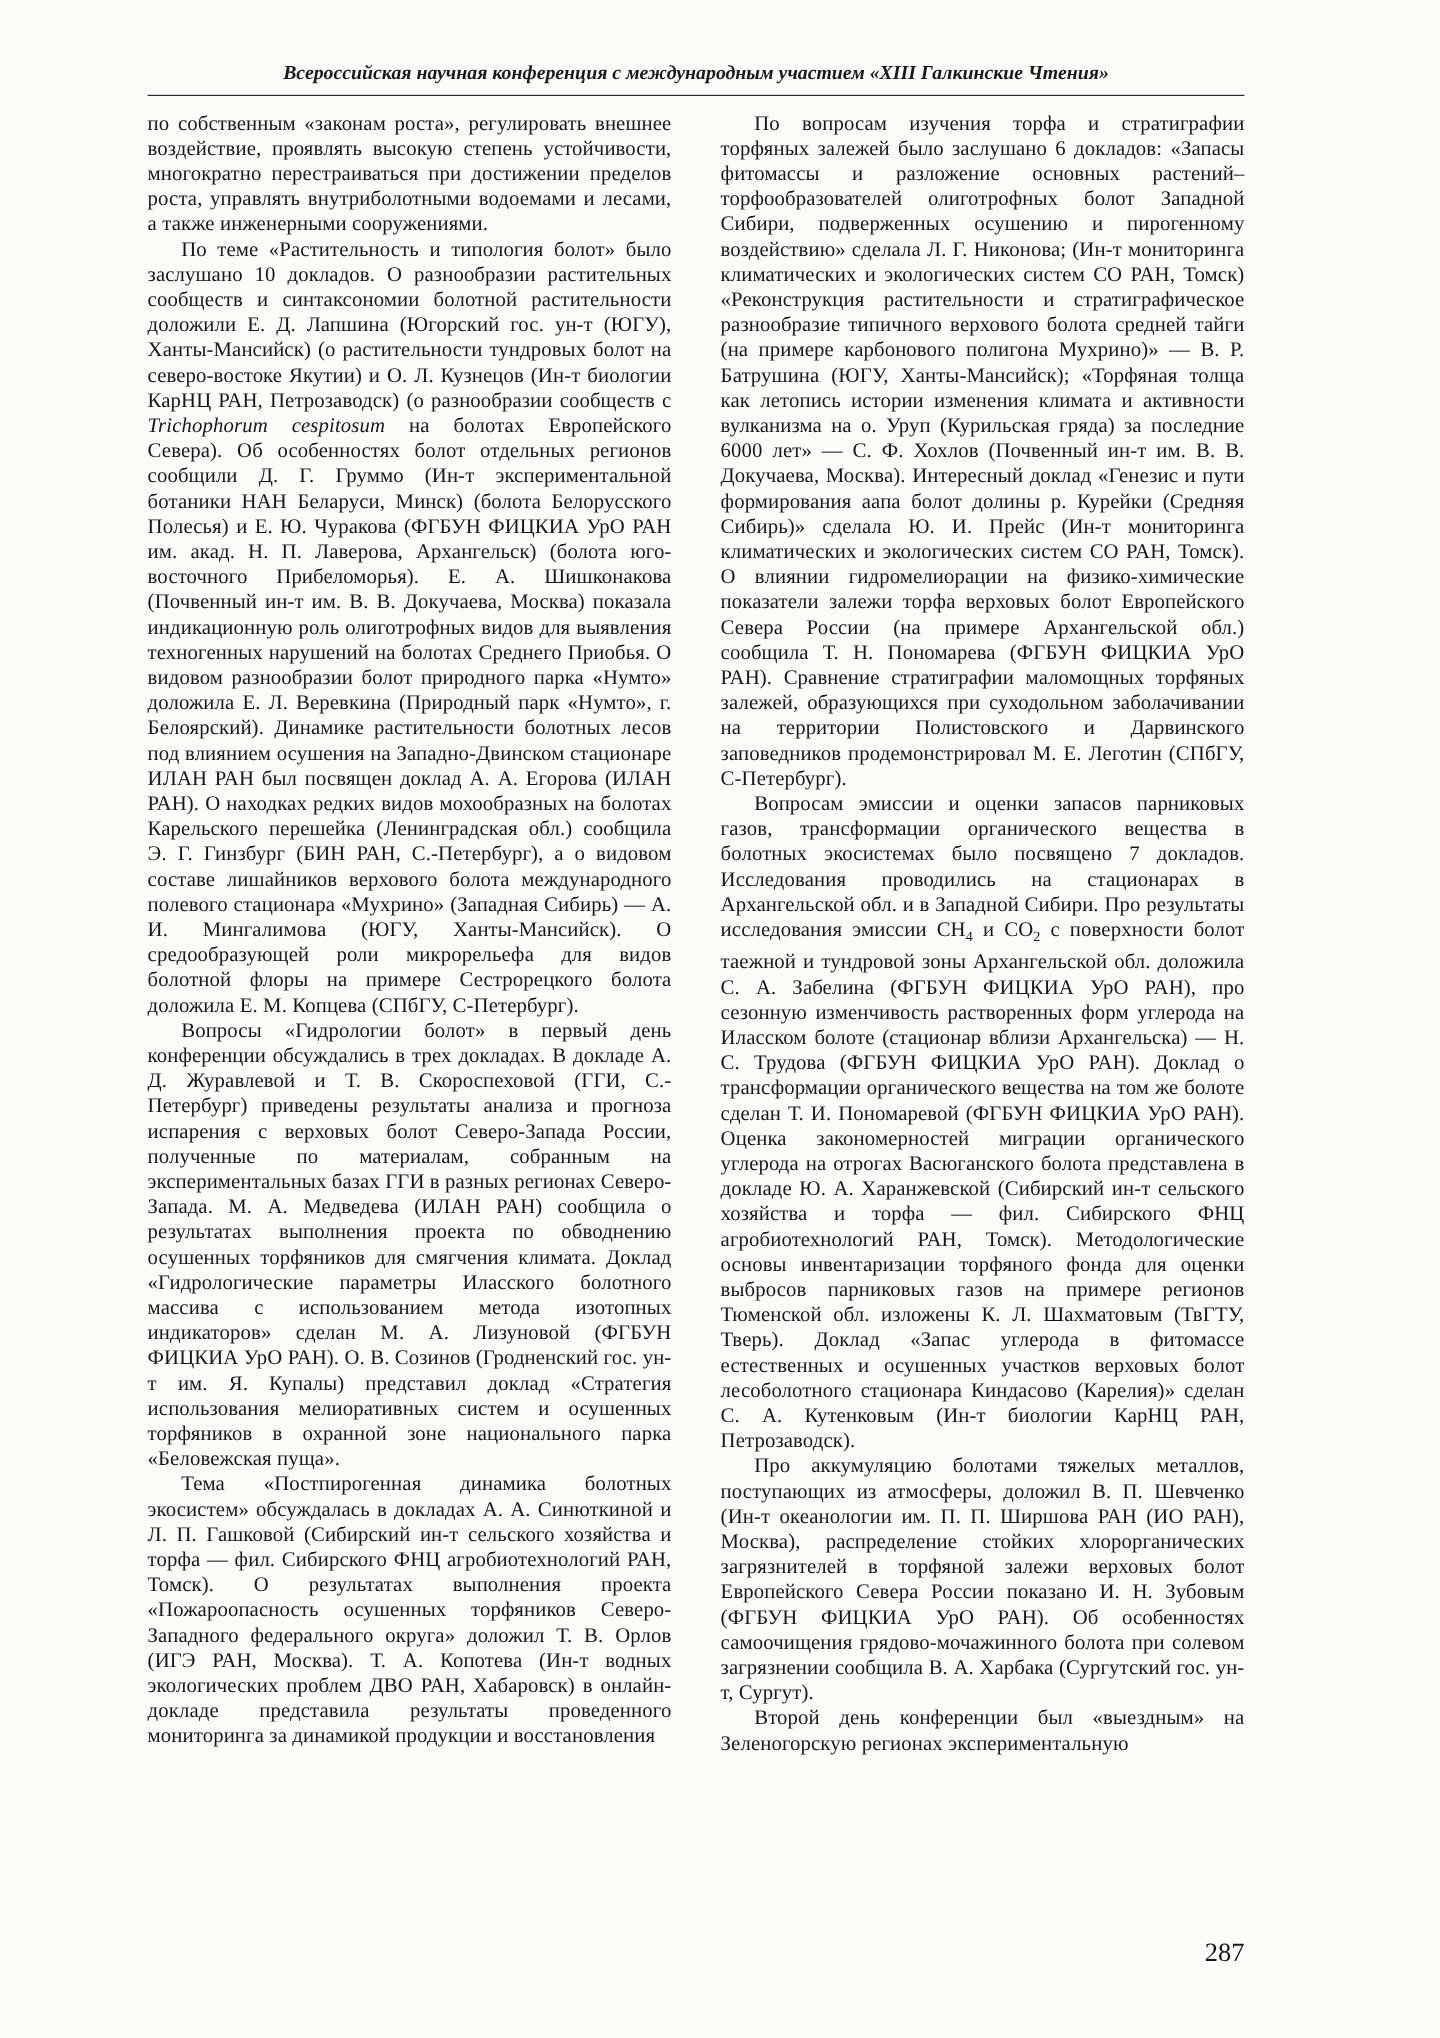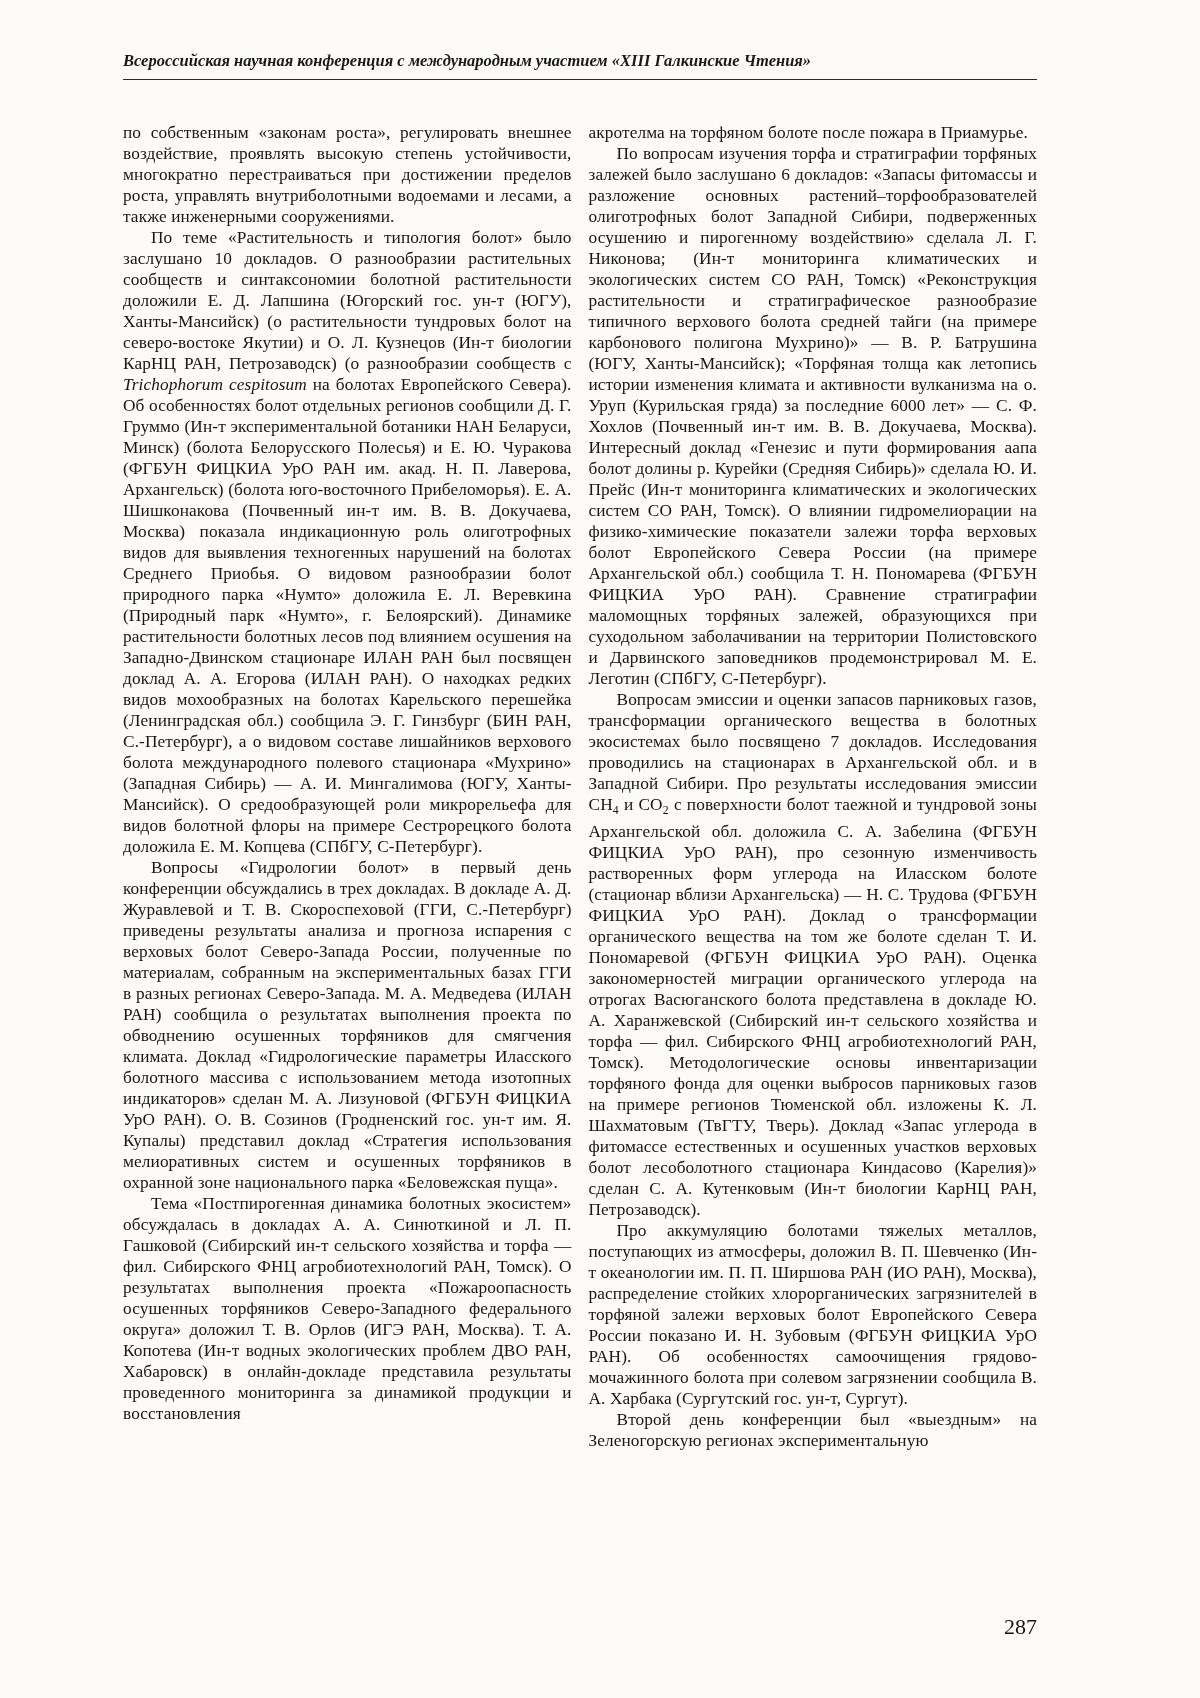--- a/index.html
+++ b/index.html
@@ -10,35 +10,35 @@
     margin: 0 auto;
     background: #fcfbf7;
     color: #161616;
     font-family: "Liberation Serif", "DejaVu Serif", serif;
     position: relative;
     box-sizing: border-box;
     padding: 50px 163px 0 123px;
     overflow: hidden;
   }
   .running-header {
-    text-align: left;
+    text-align: center;
     font-size: 16.5px;
     font-style: italic;
     font-weight: bold;
     line-height: 22px;
     color: #191919;
   }
   .header-rule {
     border-bottom: 1.6px solid #2a2a2a;
     margin-top: 7px;
   }
   .columns {
     display: flex;
-    gap: 17px;
-    margin-top: 42px;
+    gap: 41px;
+    margin-top: 12px;
   }
   .col {
     flex: 1 1 0;
     min-width: 0;
     text-align: justify;
     font-size: 17.3px;
     line-height: 21px;
     letter-spacing: 0.1px;
   }
   .para { margin: 0; }
@@ -65,21 +65,20 @@
   <div class="header-rule"></div>
 
   <div class="columns">
     <div class="col">
         <p class="para"><span>по собственным «законам роста», регулировать внешнее воздействие, проявлять высокую степень устойчивости, многократно перестраиваться при достижении пределов роста, управлять внутриболотными водоемами и лесами, а также инженерными сооружениями.</span></p>
         <p class="para indent"><span>По теме «Растительность и типология болот» было заслушано 10 докладов. О разнообразии растительных сообществ и синтаксономии болотной растительности доложили </span><span class="bold">Е. Д. Лапшина</span><span> (Югорский гос. ун-т (ЮГУ), Ханты-Мансийск) (о растительности тундровых болот на северо-востоке Якутии) и </span><span class="bold">О. Л. Кузнецов</span><span> (Ин-т биологии КарНЦ РАН, Петрозаводск) (о разнообразии сообществ с </span><span class="italic">Trichophorum cespitosum</span><span> на болотах Европейского Севера). Об особенностях болот отдельных регионов сообщили </span><span class="bold">Д. Г. Груммо</span><span> (Ин-т экспериментальной ботаники НАН Беларуси, Минск) (болота Белорусского Полесья) и </span><span class="bold">Е. Ю. Чуракова</span><span> (ФГБУН ФИЦКИА УрО РАН им. акад. Н. П. Лаверова, Архангельск) (болота юго-восточного Прибеломорья). </span><span class="bold">Е. А. Шишконакова</span><span> (Почвенный ин-т им. В. В. Докучаева, Москва) показала индикационную роль олиготрофных видов для выявления техногенных нарушений на болотах Среднего Приобья. О видовом разнообразии болот природного парка «Нумто» доложила </span><span class="bold">Е. Л. Веревкина</span><span> (Природный парк «Нумто», г. Белоярский). Динамике растительности болотных лесов под влиянием осушения на Западно-Двинском стационаре ИЛАН РАН был посвящен доклад </span><span class="bold">А. А. Егорова</span><span> (ИЛАН РАН). О находках редких видов мохообразных на болотах Карельского перешейка (Ленинградская обл.) сообщила </span><span class="bold">Э. Г. Гинзбург</span><span> (БИН РАН, С.-Петербург), а о видовом составе лишайников верхового болота международного полевого стационара «Мухрино» (Западная Сибирь) — </span><span class="bold">А. И. Мингалимова</span><span> (ЮГУ, Ханты-Мансийск). О средообразующей роли микрорельефа для видов болотной флоры на примере Сестрорецкого болота доложила </span><span class="bold">Е. М. Копцева</span><span> (СПбГУ, С-Петербург).</span></p>
         <p class="para indent"><span>Вопросы «Гидрологии болот» в первый день конференции обсуждались в трех докладах. В докладе </span><span class="bold">А. Д. Журавлевой</span><span> и </span><span class="bold">Т. В. Скороспеховой</span><span> (ГГИ, С.-Петербург) приведены результаты анализа и прогноза испарения с верховых болот Северо-Запада России, полученные по материалам, собранным на экспериментальных базах ГГИ в разных регионах Северо-Запада. </span><span class="bold">М. А. Медведева</span><span> (ИЛАН РАН) сообщила о результатах выполнения проекта по обводнению осушенных торфяников для смягчения климата. Доклад «Гидрологические параметры Иласского болотного массива с использованием метода изотопных индикаторов» сделан </span><span class="bold">М. А. Лизуновой</span><span> (ФГБУН ФИЦКИА УрО РАН). </span><span class="bold">О. В. Созинов</span><span> (Гродненский гос. ун-т им. Я. Купалы) представил доклад «Стратегия использования мелиоративных систем и осушенных торфяников в охранной зоне национального парка «Беловежская пуща».</span></p>
         <p class="para indent"><span>Тема «Постпирогенная динамика болотных экосистем» обсуждалась в докладах </span><span class="bold">А. А. Синюткиной</span><span> и </span><span class="bold">Л. П. Гашковой</span><span> (Сибирский ин-т сельского хозяйства и торфа — фил. Сибирского ФНЦ агробиотехнологий РАН, Томск). О результатах выполнения проекта «Пожароопасность осушенных торфяников Северо-Западного федерального округа» доложил </span><span class="bold">Т. В. Орлов</span><span> (ИГЭ РАН, Москва). </span><span class="bold">Т. А. Копотева</span><span> (Ин-т водных экологических проблем ДВО РАН, Хабаровск) в онлайн-докладе представила результаты проведенного мониторинга за динамикой продукции и восстановления</span></p>
       </div>
     <div class="col">
-        <p class="para"><span>акротелма на торфяном болоте после пожара в Приамурье.</span></p>
         <p class="para indent"><span>По вопросам изучения торфа и стратиграфии торфяных залежей было заслушано 6 докладов: «Запасы фитомассы и разложение основных растений–торфообразователей олиготрофных болот Западной Сибири, подверженных осушению и пирогенному воздействию» сделала </span><span class="bold">Л. Г. Никонова</span><span>; (Ин-т мониторинга климатических и экологических систем СО РАН, Томск) «Реконструкция растительности и стратиграфическое разнообразие типичного верхового болота средней тайги (на примере карбонового полигона Мухрино)» — </span><span class="bold">В. Р. Батрушина</span><span> (ЮГУ, Ханты-Мансийск); «Торфяная толща как летопись истории изменения климата и активности вулканизма на о. Уруп (Курильская гряда) за последние 6000 лет» — </span><span class="bold">С. Ф. Хохлов</span><span> (Почвенный ин-т им. В. В. Докучаева, Москва). Интересный доклад «Генезис и пути формирования аапа болот долины р. Курейки (Средняя Сибирь)» сделала </span><span class="bold">Ю. И. Прейс</span><span> (Ин-т мониторинга климатических и экологических систем СО РАН, Томск). О влиянии гидромелиорации на физико-химические показатели залежи торфа верховых болот Европейского Севера России (на примере Архангельской обл.) сообщила </span><span class="bold">Т. Н. Пономарева</span><span> (ФГБУН ФИЦКИА УрО РАН). Сравнение стратиграфии маломощных торфяных залежей, образующихся при суходольном заболачивании на территории Полистовского и Дарвинского заповедников продемонстрировал </span><span class="bold">М. Е. Леготин</span><span> (СПбГУ, С-Петербург).</span></p>
         <p class="para indent"><span>Вопросам эмиссии и оценки запасов парниковых газов, трансформации органического вещества в болотных экосистемах было посвящено 7 докладов. Исследования проводились на стационарах в Архангельской обл. и в Западной Сибири. Про результаты исследования эмиссии СН</span><span class="sub">4</span><span> и СО</span><span class="sub">2</span><span> с поверхности болот таежной и тундровой зоны Архангельской обл. доложила </span><span class="bold">С. А. Забелина</span><span> (ФГБУН ФИЦКИА УрО РАН), про сезонную изменчивость растворенных форм углерода на Иласском болоте (стационар вблизи Архангельска) — </span><span class="bold">Н. С. Трудова</span><span> (ФГБУН ФИЦКИА УрО РАН). Доклад о трансформации органического вещества на том же болоте сделан </span><span class="bold">Т. И. Пономаревой</span><span> (ФГБУН ФИЦКИА УрО РАН). Оценка закономерностей миграции органического углерода на отрогах Васюганского болота представлена в докладе </span><span class="bold">Ю. А. Харанжевской</span><span> (Сибирский ин-т сельского хозяйства и торфа — фил. Сибирского ФНЦ агробиотехнологий РАН, Томск). Методологические основы инвентаризации торфяного фонда для оценки выбросов парниковых газов на примере регионов Тюменской обл. изложены </span><span class="bold">К. Л. Шахматовым</span><span> (ТвГТУ, Тверь). Доклад «Запас углерода в фитомассе естественных и осушенных участков верховых болот лесоболотного стационара Киндасово (Карелия)» сделан </span><span class="bold">С. А. Кутенковым</span><span> (Ин-т биологии КарНЦ РАН, Петрозаводск).</span></p>
         <p class="para indent"><span>Про аккумуляцию болотами тяжелых металлов, поступающих из атмосферы, доложил </span><span class="bold">В. П. Шевченко</span><span> (Ин-т океанологии им. П. П. Ширшова РАН (ИО РАН), Москва), распределение стойких хлорорганических загрязнителей в торфяной залежи верховых болот Европейского Севера России показано </span><span class="bold">И. Н. Зубовым</span><span> (ФГБУН ФИЦКИА УрО РАН). Об особенностях самоочищения грядово-мочажинного болота при солевом загрязнении сообщила </span><span class="bold">В. А. Харбака</span><span> (Сургутский гос. ун-т, Сургут).</span></p>
         <p class="para indent"><span>Второй день конференции был «выездным» на Зеленогорскую регионах экспериментальную</span></p>
       </div>
   </div>
 
   <div class="page-number">287</div>
 
 </div>

